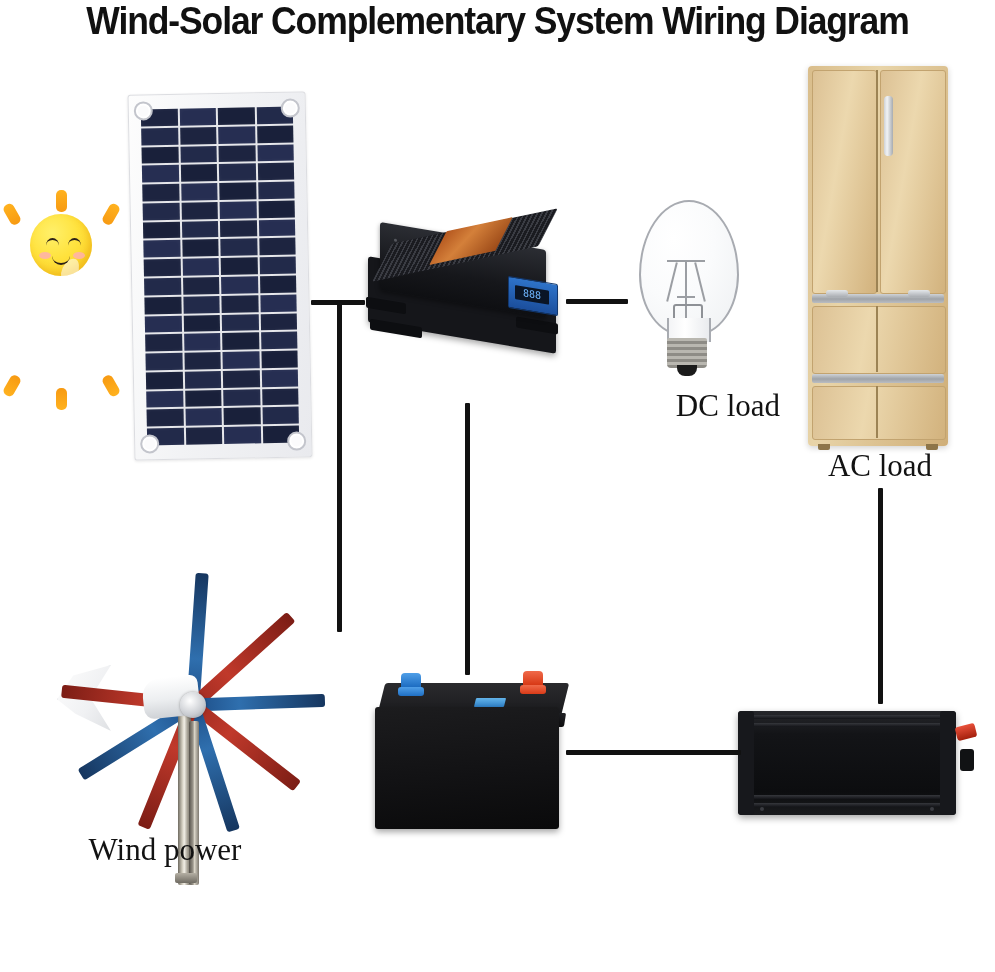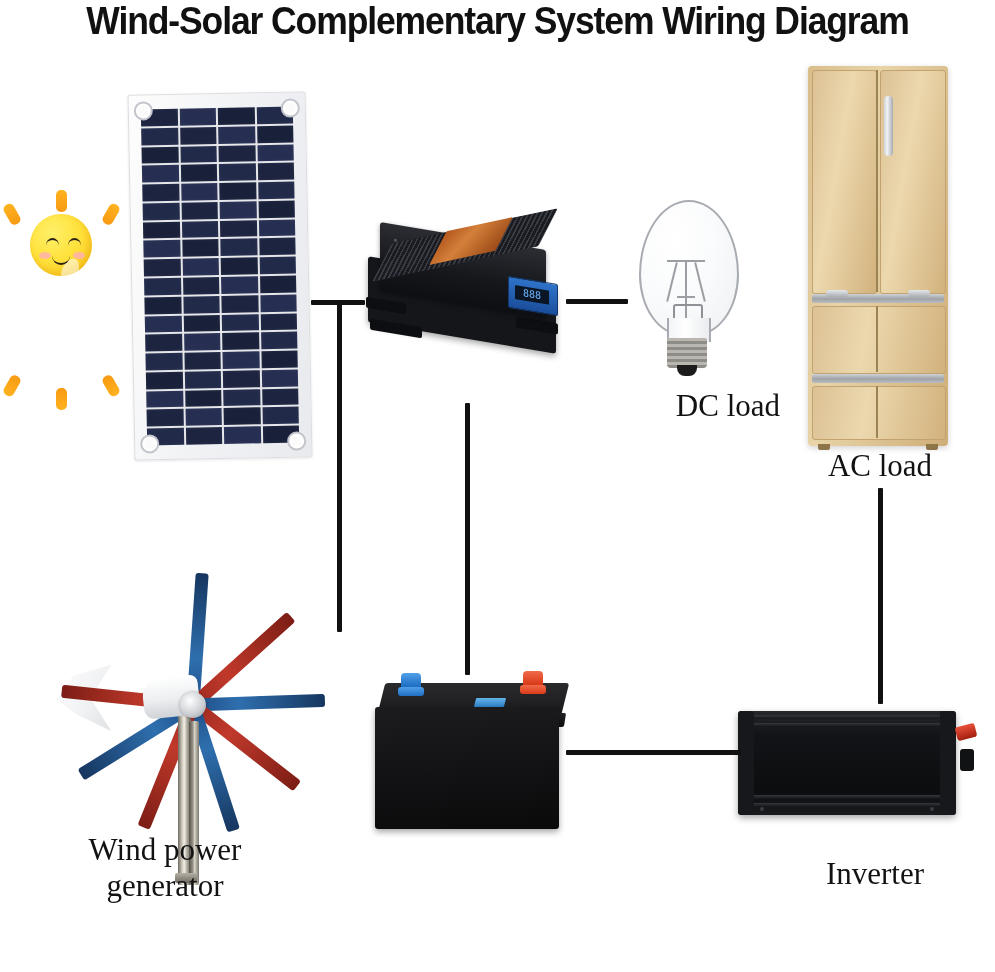--- a/index.html
+++ b/index.html
@@ -384,40 +384,39 @@
       <div class="inv-ridge" style="top:84px;"></div>
       <div class="inv-ridge" style="top:92px;"></div>
       <div class="inv-endcap" style="left:0;top:0;width:16px;height:104px;"></div>
       <div class="inv-endcap" style="right:0;top:0;width:16px;height:104px;"></div>
       <div class="inv-screw" style="left:22px;top:96px;"></div>
       <div class="inv-screw" style="right:22px;top:96px;"></div>
     </div>
     <div class="inv-redcap"></div>
     <div class="inv-blackcap"></div>
   </div>
-  <div class="lbl" style="left:765px;top:856px;width:220px;text-align:center;">Inverter</div>
 
   <div class="turbine">
     <div class="tail-boom"></div>
     <div class="tail-fin"></div>
     <div class="nacelle"></div>
     <div class="blade blue" style="transform:translate(-50%,0) rotate(184deg);"></div>
     <div class="blade red" style="transform:translate(-50%,0) rotate(228deg);"></div>
     <div class="blade blue" style="transform:translate(-50%,0) rotate(268deg);"></div>
     <div class="blade red" style="transform:translate(-50%,0) rotate(308deg);"></div>
     <div class="blade blue" style="transform:translate(-50%,0) rotate(342deg);"></div>
     <div class="blade red" style="transform:translate(-50%,0) rotate(22deg);"></div>
     <div class="blade blue" style="transform:translate(-50%,0) rotate(58deg);"></div>
     <div class="blade red" style="transform:translate(-50%,0) rotate(96deg);"></div>
     <div class="hub"></div>
     <div class="mast"></div>
     <div class="mast2"></div>
     <div class="mast-foot"></div>
   </div>
-  <div class="lbl center" style="left:20px;top:832px;width:290px;"><span>Wind power</span><br><span>generator</span></div>
+  <div class="lbl center" style="left:20px;top:832px;width:290px;"><span>Wind power</span><br></div>
 
   <div class="wire-h" style="left:311px;top:300px;width:54px;"></div>
   <div class="wire-v" style="left:337px;top:300px;height:332px;"></div>
 
   <div class="wire-h" style="left:566px;top:299px;width:62px;"></div>
 
   <div class="wire-v" style="left:465px;top:403px;height:272px;"></div>
 
   <div class="wire-h" style="left:566px;top:750px;width:175px;"></div>
 

